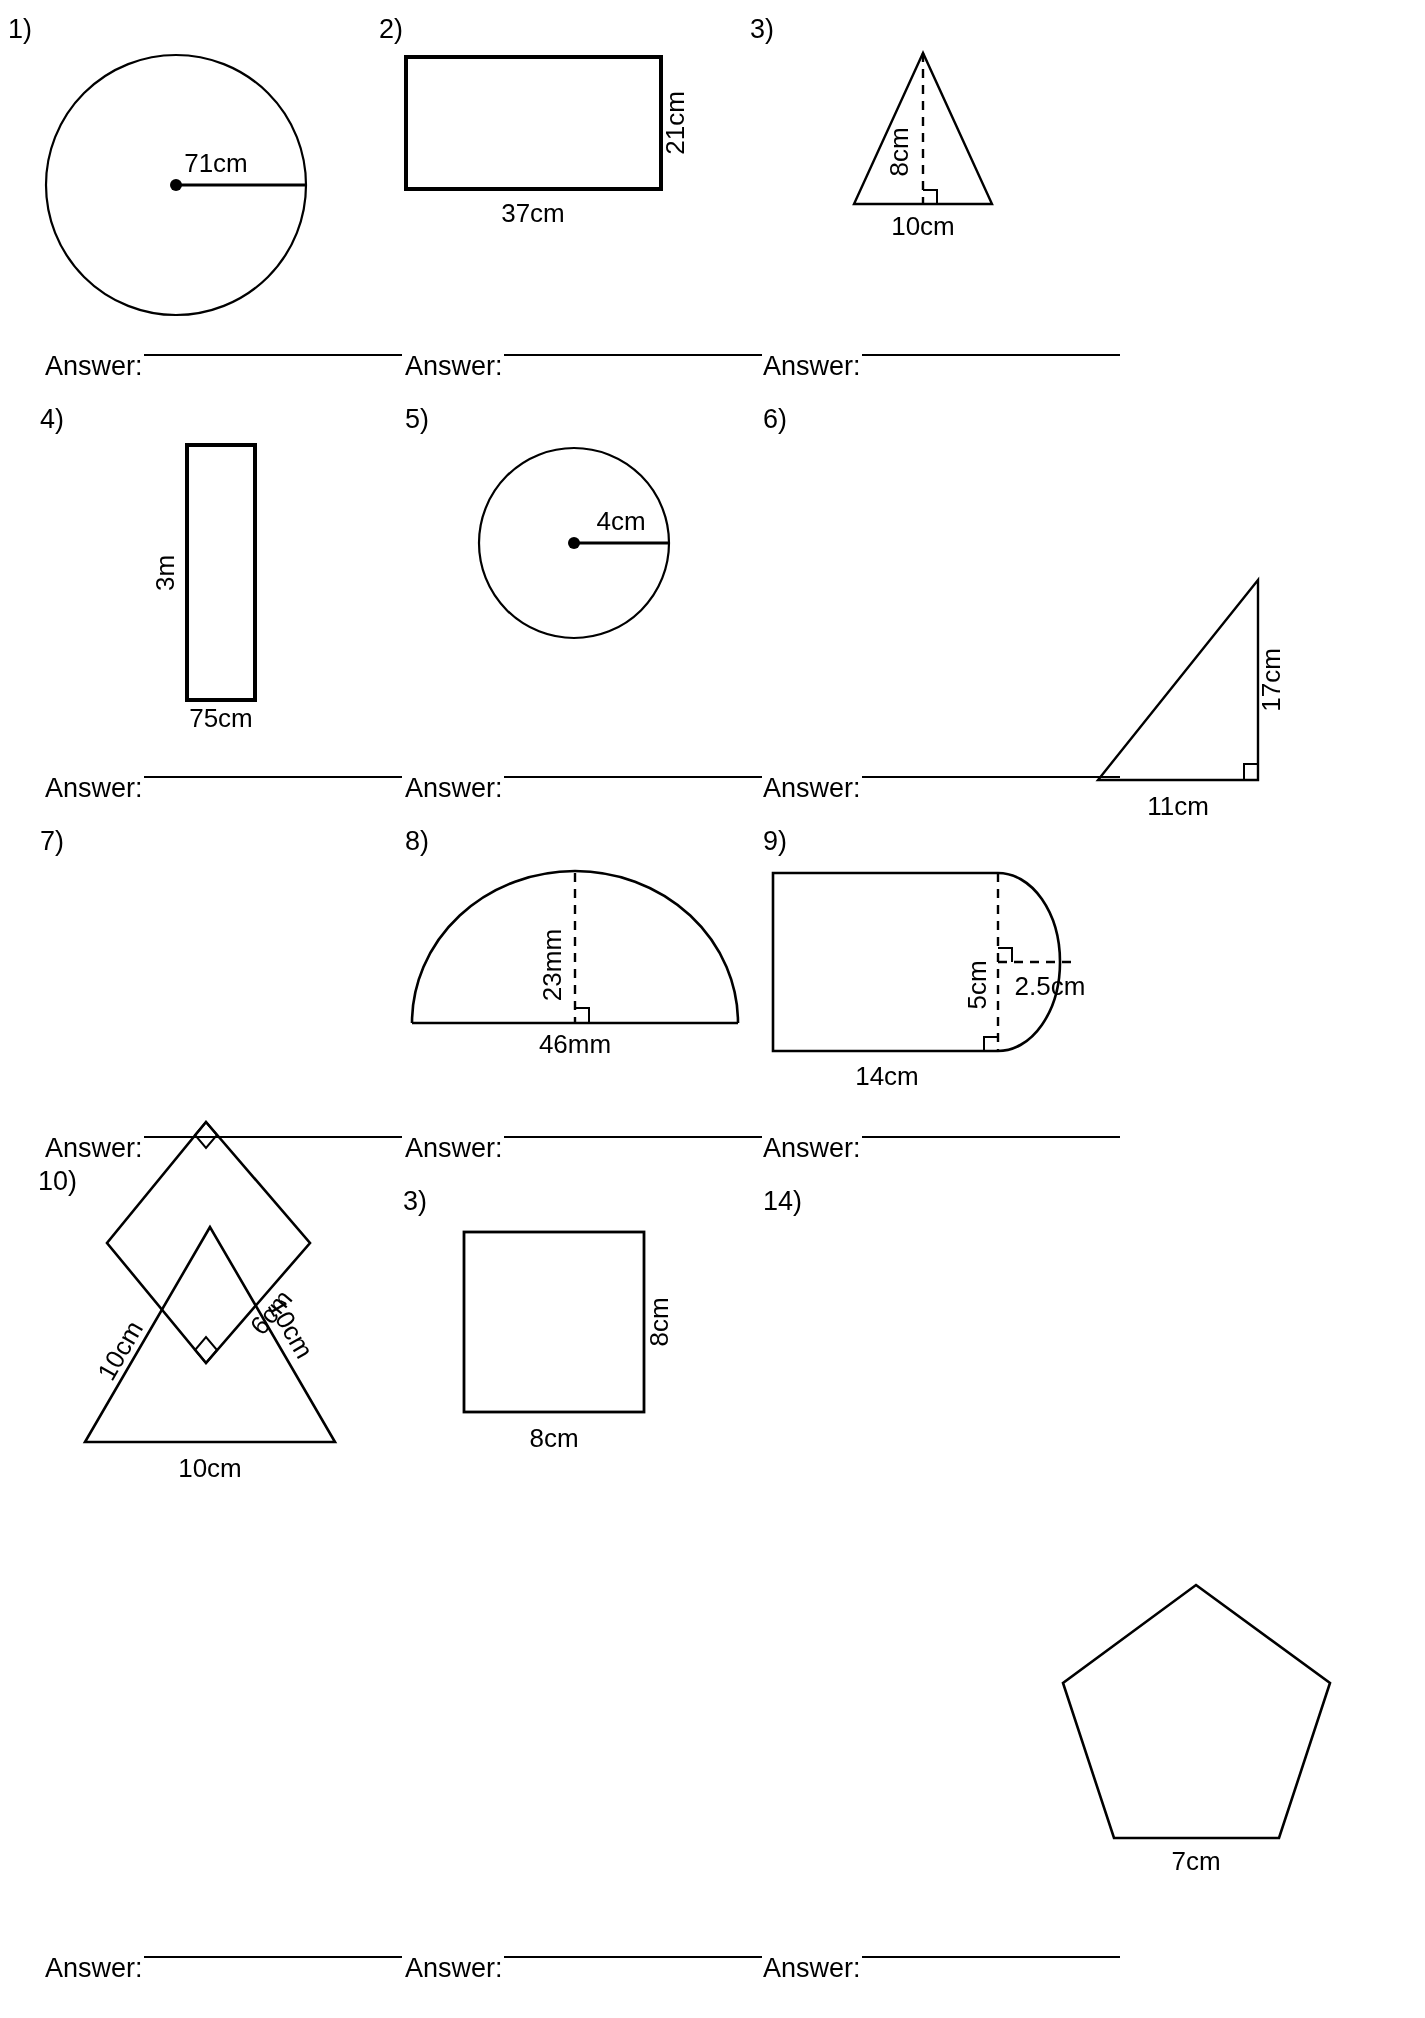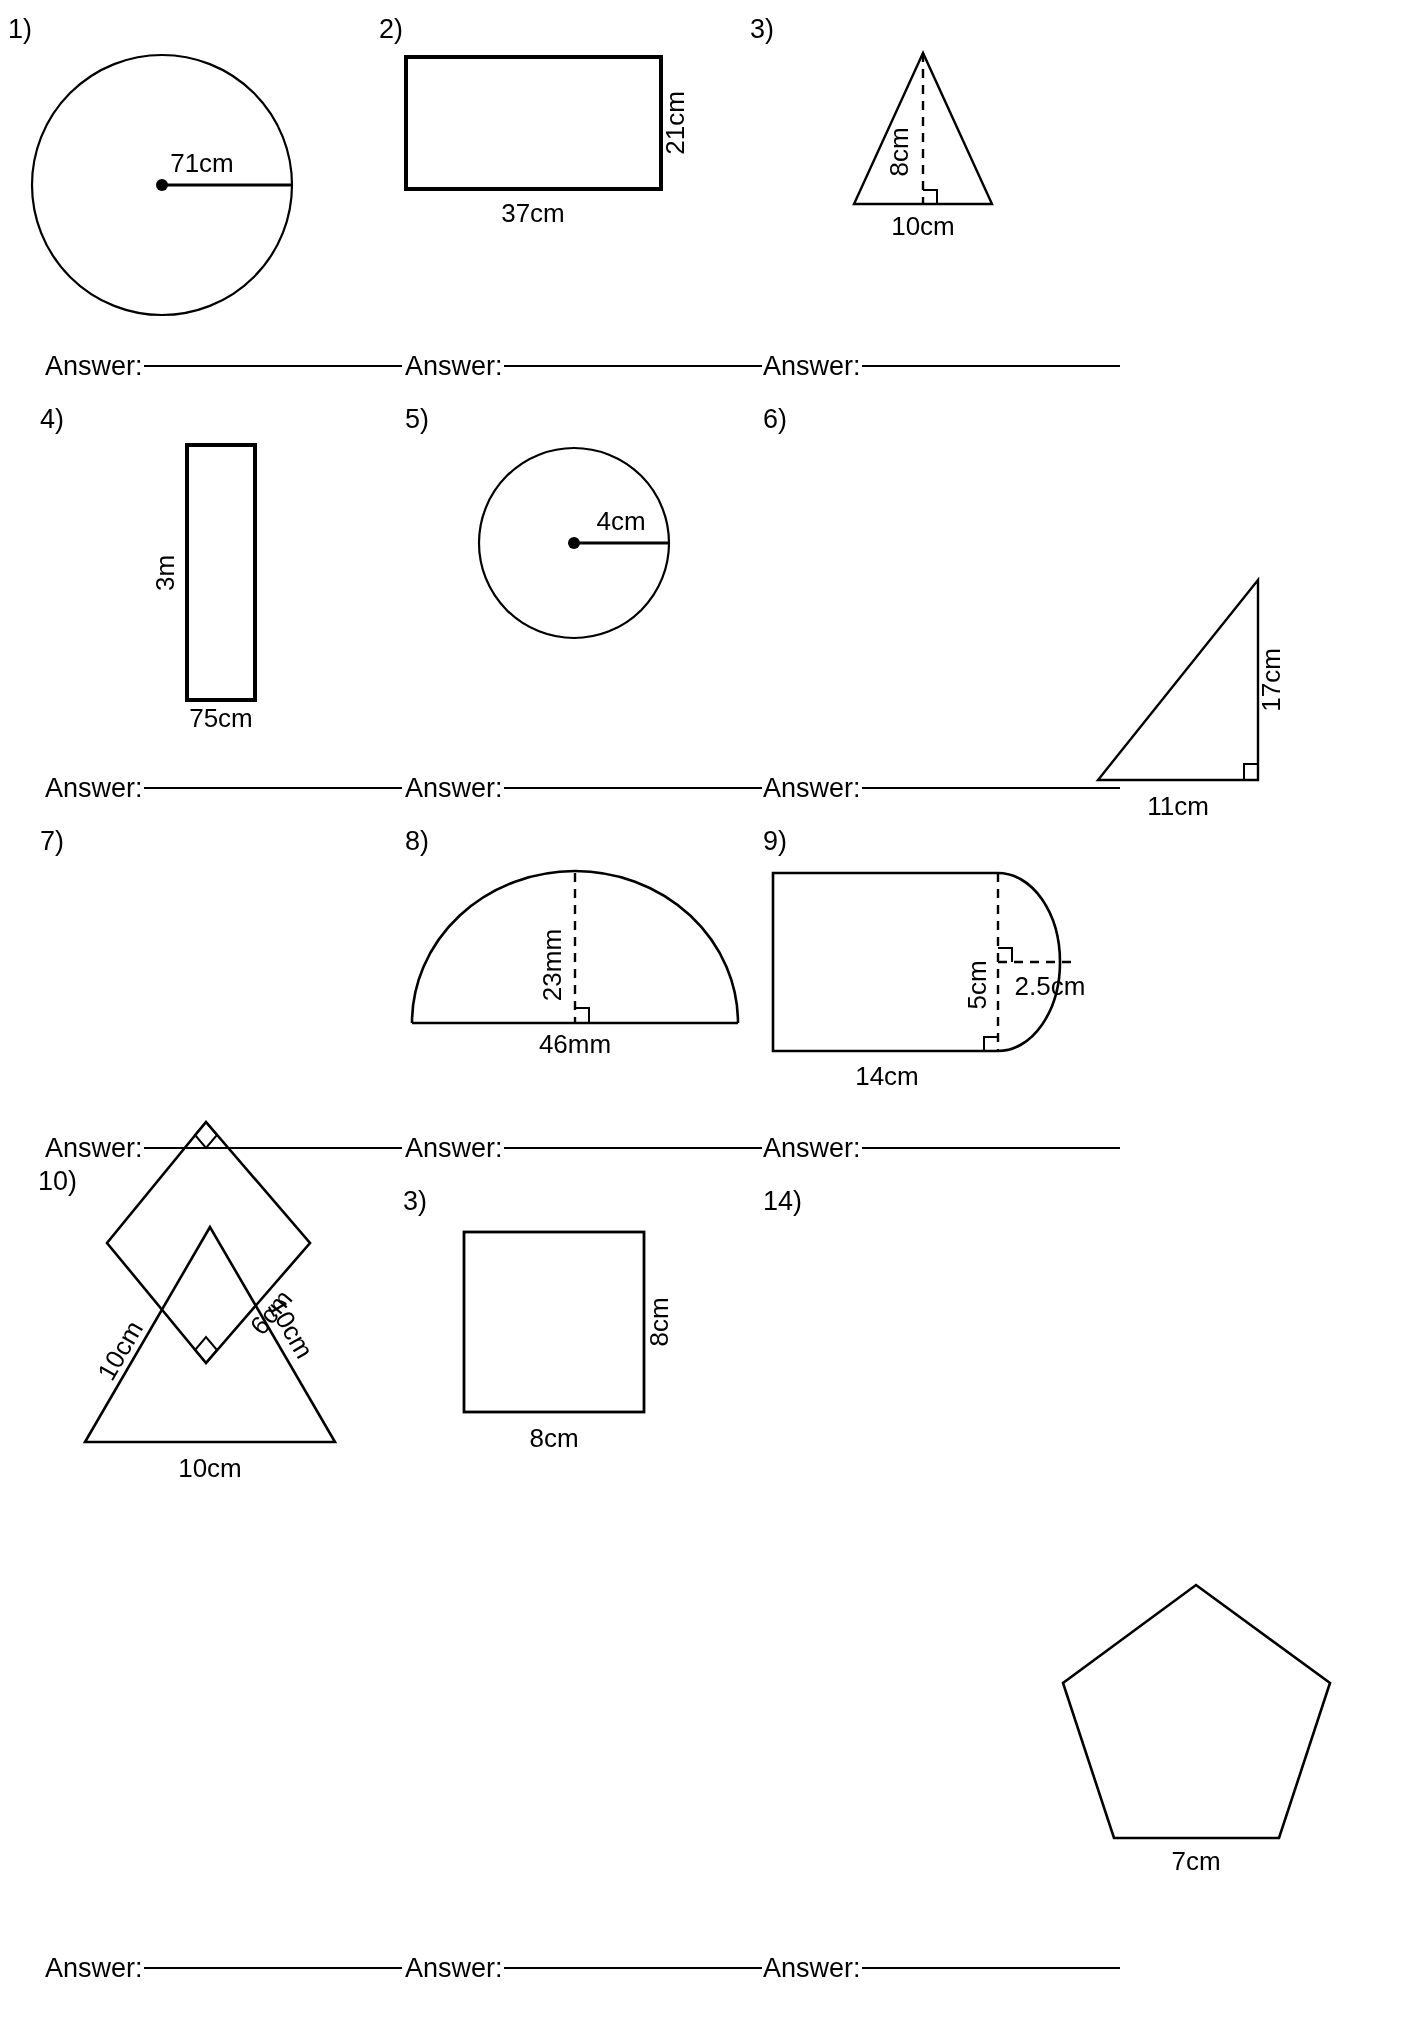--- a/index.html
+++ b/index.html
@@ -26,21 +26,21 @@
     font-family: "Liberation Sans", sans-serif;
     letter-spacing: 0px;
     color: #000;
   }
   .figure {
     position: absolute;
   }
   .answer-line {
     position: absolute;
     display: flex;
-    align-items: center;
+    align-items: flex-start;
     font-size: 27px;
     white-space: nowrap;
   }
   .answer-label {
     font-size: 27px;
     line-height: 1;
   }
   .answer-rule {
     display: inline-block;
     border-bottom: 2px solid #000;
@@ -55,21 +55,21 @@
     fill: #000;
   }
 </style>
 </head>
 <body>
 
 <div class="sheet">
 
   <div>
     <div class="prob-num" style="left:8px; top:14px;">1)</div>
-    <div class="figure" style="left:16px; top:40px;">
+    <div class="figure" style="left:30px; top:40px;">
       <svg width="330" height="300" viewBox="0 0 330 300">
         <circle cx="146" cy="145" r="130" fill="none" stroke="#000" stroke-width="2.2"></circle>
         <line x1="146" y1="145" x2="276" y2="145" stroke="#000" stroke-width="3"></line>
         <circle cx="146" cy="145" r="6" fill="#000"></circle>
         <text x="186" y="132" text-anchor="middle">71cm</text>
       </svg>
     </div>
   </div>
 
   <div>

